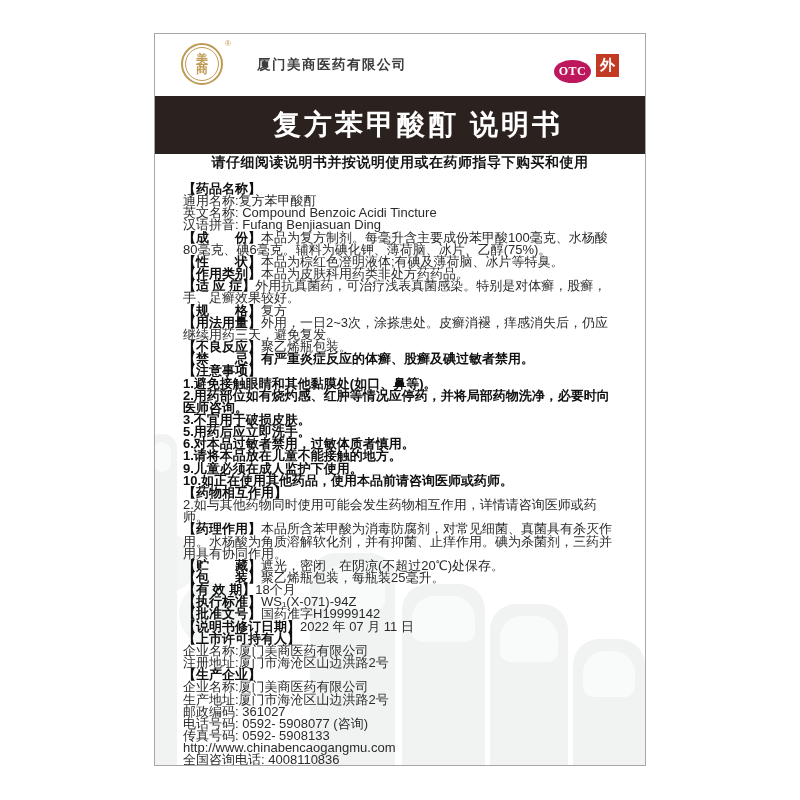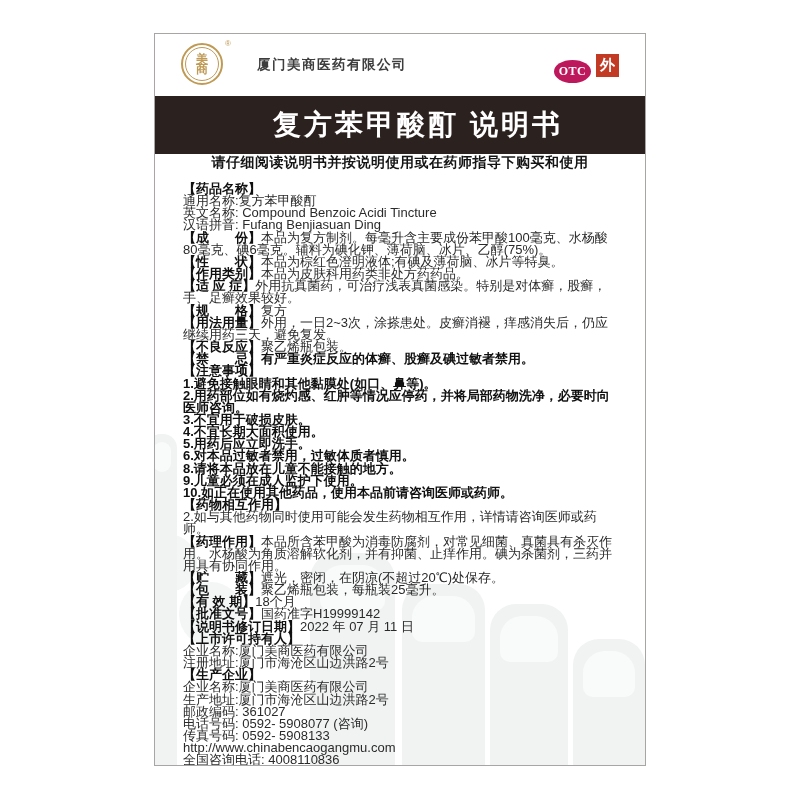--- a/index.html
+++ b/index.html
@@ -163,30 +163,27 @@
         <div class="line bold">
           <span class="lbl"></span><span class="txt">1.避免接触眼睛和其他黏膜处(如口、鼻等)。</span>
         </div>
         <div class="line bold">
           <span class="lbl"></span><span class="txt">2.用药部位如有烧灼感、红肿等情况应停药，并将局部药物洗净，必要时向医师咨询。</span>
         </div>
         <div class="line bold">
           <span class="lbl"></span><span class="txt">3.不宜用于破损皮肤。</span>
         </div>
         <div class="line bold">
-          <span class="lbl"></span><span class="txt">4.不宜长期大面积使用。</span>
-        </div>
-        <div class="line bold">
           <span class="lbl"></span><span class="txt">5.用药后应立即洗手。</span>
         </div>
         <div class="line bold">
           <span class="lbl"></span><span class="txt">6.对本品过敏者禁用，过敏体质者慎用。</span>
         </div>
         <div class="line bold">
-          <span class="lbl"></span><span class="txt">8.请将本品放在儿童不能接触的地方。</span>
+          <span class="lbl"></span><span class="txt">1.请将本品放在儿童不能接触的地方。</span>
         </div>
         <div class="line bold">
           <span class="lbl"></span><span class="txt">9.儿童必须在成人监护下使用。</span>
         </div>
         <div class="line bold">
           <span class="lbl"></span><span class="txt">10.如正在使用其他药品，使用本品前请咨询医师或药师。</span>
         </div>
         <div class="line">
           <span class="lbl">【药物相互作用】</span><span class="txt"></span>
         </div>
@@ -197,20 +194,23 @@
           <span class="lbl">【药理作用】</span><span class="txt">本品所含苯甲酸为消毒防腐剂，对常见细菌、真菌具有杀灭作用。水杨酸为角质溶解软化剂，并有抑菌、止痒作用。碘为杀菌剂，三药并用具有协同作用。</span>
         </div>
         <div class="line">
           <span class="lbl">【贮　　藏】</span><span class="txt">遮光，密闭，在阴凉(不超过20℃)处保存。</span>
         </div>
         <div class="line">
           <span class="lbl">【包　　装】</span><span class="txt">聚乙烯瓶包装，每瓶装25毫升。</span>
         </div>
         <div class="line">
           <span class="lbl">【有 效 期】</span><span class="txt">18个月</span>
+        </div>
+        <div class="line">
+          <span class="lbl">【执行标准】</span><span class="txt">WS₁(X-071)-94Z</span>
         </div>
         <div class="line">
           <span class="lbl">【批准文号】</span><span class="txt">国药准字H19999142</span>
         </div>
         <div class="line">
           <span class="lbl">【说明书修订日期】</span><span class="txt">2022 年 07 月 11 日</span>
         </div>
         <div class="line">
           <span class="lbl">【上市许可持有人】</span><span class="txt"></span>
         </div>

